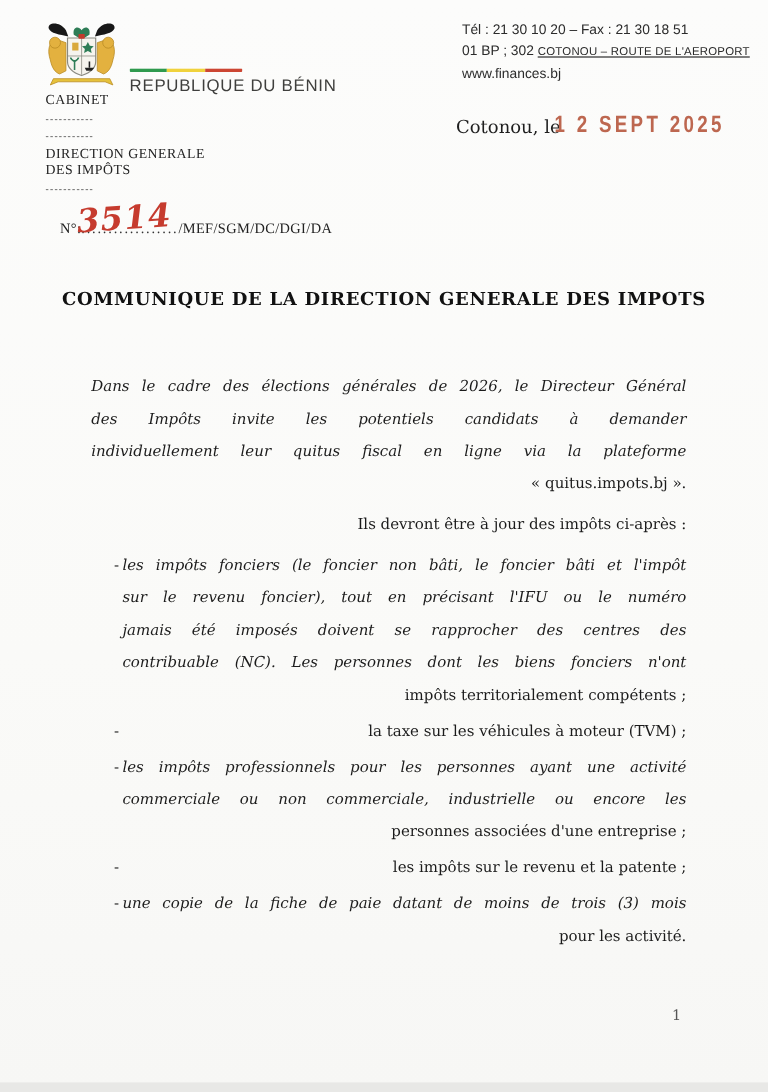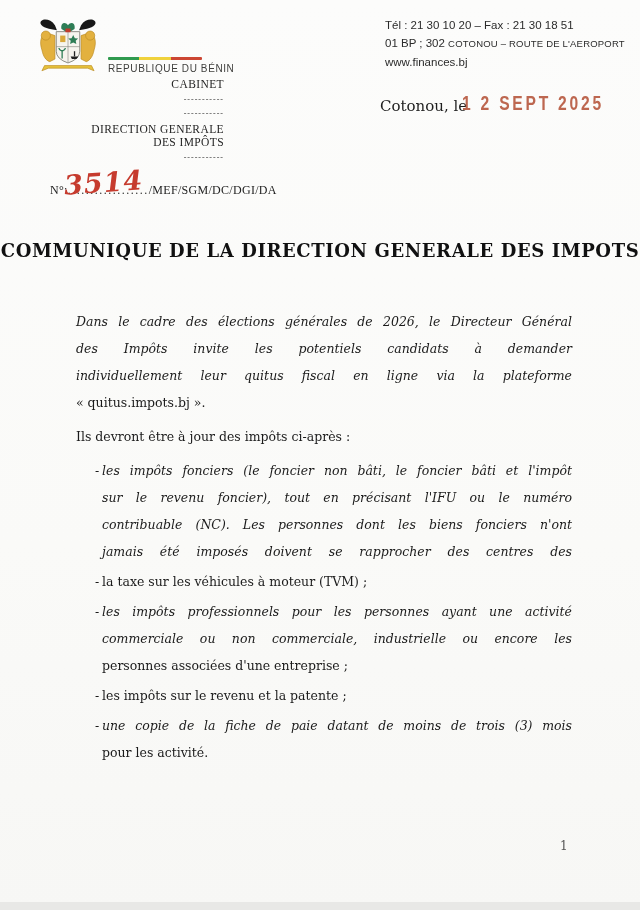--- a/index.html
+++ b/index.html
@@ -20,25 +20,25 @@
     position: absolute; left: 108px; top: 22px;
     font-family: "Liberation Sans", sans-serif;
     font-size: 8.5px; line-height: 10.5px; letter-spacing: .3px;
     color: #4a4a48; text-transform: uppercase;
   }
   .flag-bar { position: absolute; left: 108px; top: 57px; width: 94px; height: 3px; display: flex; border-radius: 1px; overflow: hidden; }
   .flag-bar span { flex: 1; }
   .republic {
     position: absolute; left: 108px; top: 63px;
     font-family: "Liberation Sans", sans-serif;
-    font-size: 10px; letter-spacing: .6px; color: #3f3f3d; text-align: center;
+    font-size: 14px; letter-spacing: .6px; color: #3f3f3d; text-align: center;
   }
   .org-col {
     position: absolute; left: 38px; top: 78px; width: 186px;
-    text-align: right; font-family: "Liberation Serif", "DejaVu Serif", serif;
+    text-align: left; font-family: "Liberation Serif", "DejaVu Serif", serif;
     font-size: 11.5px; line-height: 13.5px; letter-spacing: .4px; color: #242424;
   }
   .org-sep { font-size: 8px; letter-spacing: 1px; color: #3a3a3a; line-height: 10px; margin: 3px 0 4px 0; }
   .org-unit { white-space: pre-line; }
 
   .ref-row {
     position: absolute; left: 50px; top: 183px;
     font-size: 12px; color: #222; letter-spacing: .3px;
     font-family: "Liberation Serif", "DejaVu Serif", serif;
   }
@@ -48,41 +48,41 @@
     font-family: "DejaVu Serif", serif; font-style: italic; font-weight: bold;
     font-size: 27px; transform: rotate(-4deg); letter-spacing: 1px;
   }
 
   
   .contact {
     position: absolute; left: 385px; top: 16px;
     font-family: "Liberation Sans", sans-serif;
     font-size: 11.5px; line-height: 18px; color: #2b2b2b;
   }
-  .contact .caps { font-size: 9.5px; letter-spacing: .2px; }
+  .contact .caps { font-size: 9.5px; letter-spacing: .2px; text-decoration: underline; }
 
   .dateline { position: absolute; left: 380px; top: 97px; font-size: 15px; color: #1e1e1e; }
   .date-stamp {
     position: absolute; left: 462px; top: 93px;
     font-family: "Liberation Sans", sans-serif;
     font-size: 17px; font-weight: bold; letter-spacing: 3px;
     transform: scaleY(1.15) scaleX(.92); transform-origin: left top;
   }
 
   
   .doc-title {
     position: absolute; left: 0; right: 0; top: 240px;
-    text-align: center; font-weight: bold; font-size: 18px;
+    text-align: center; font-weight: bold; font-size: 15px;
     letter-spacing: .6px; color: #111;
   }
 
   
   .body-text { position: absolute; left: 76px; top: 308px; width: 496px; font-size: 12.5px; color: #1b1b1b; }
   .jline { text-align: justify; text-align-last: justify; line-height: 27px; white-space: normal; font-style: italic; }
-  .lline { text-align: left; line-height: 27px; }
+  .lline { text-align: right; line-height: 27px; }
   .para2 { margin-top: 7px; }
   .bullets { margin-top: 7px; }
   .bullet { display: flex; margin-top: 3px; }
   .bullet-marker { width: 26px; padding-left: 19px; line-height: 27px; flex: 0 0 auto; }
   .bullet-body { flex: 1 1 auto; min-width: 0; }
 
   .page-number { position: absolute; left: 560px; top: 839px; font-size: 12px; color: #555; }
 </style>
 </head>
 <body>
@@ -157,22 +157,23 @@
     <div class="para2">
         <div class="lline">Ils devront être à jour des impôts ci-après :</div>
       </div>
 
     <div class="bullets">
       <div class="bullet">
         <div class="bullet-marker">-</div>
         <div class="bullet-body">
             <div class="jline">les impôts fonciers (le foncier non bâti, le foncier bâti et l'impôt</div>
             <div class="jline">sur le revenu foncier), tout en précisant l'IFU ou le numéro</div>
+            <div class="jline">jamais été imposés doivent se rapprocher des centres des</div>
             <div class="jline">contribuable (NC). Les personnes dont les biens fonciers n'ont</div>
-            <div class="jline">jamais été imposés doivent se rapprocher des centres des</div>
+            <div class="lline">impôts territorialement compétents ;</div>
           </div>
       </div>
       <div class="bullet">
         <div class="bullet-marker">-</div>
         <div class="bullet-body">
             <div class="lline">la taxe sur les véhicules à moteur (TVM) ;</div>
           </div>
       </div>
       <div class="bullet">
         <div class="bullet-marker">-</div>

